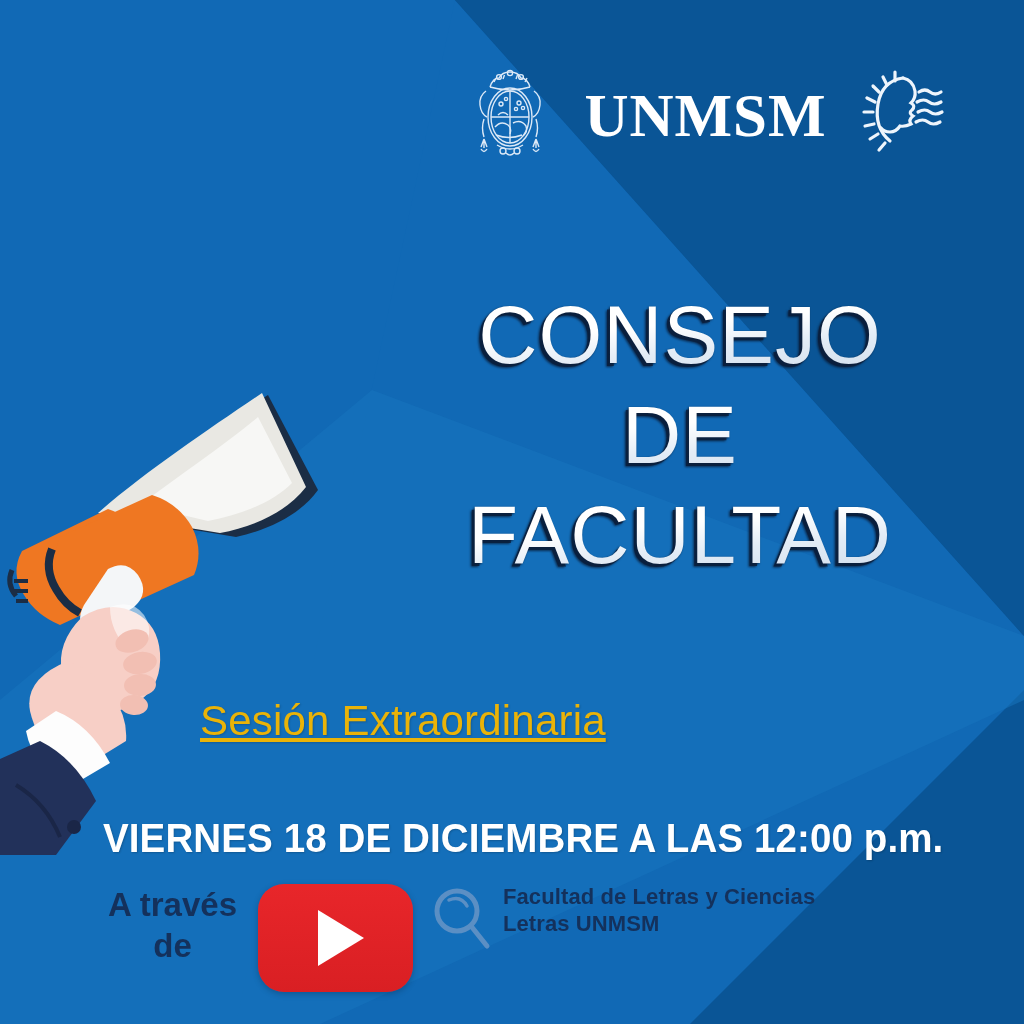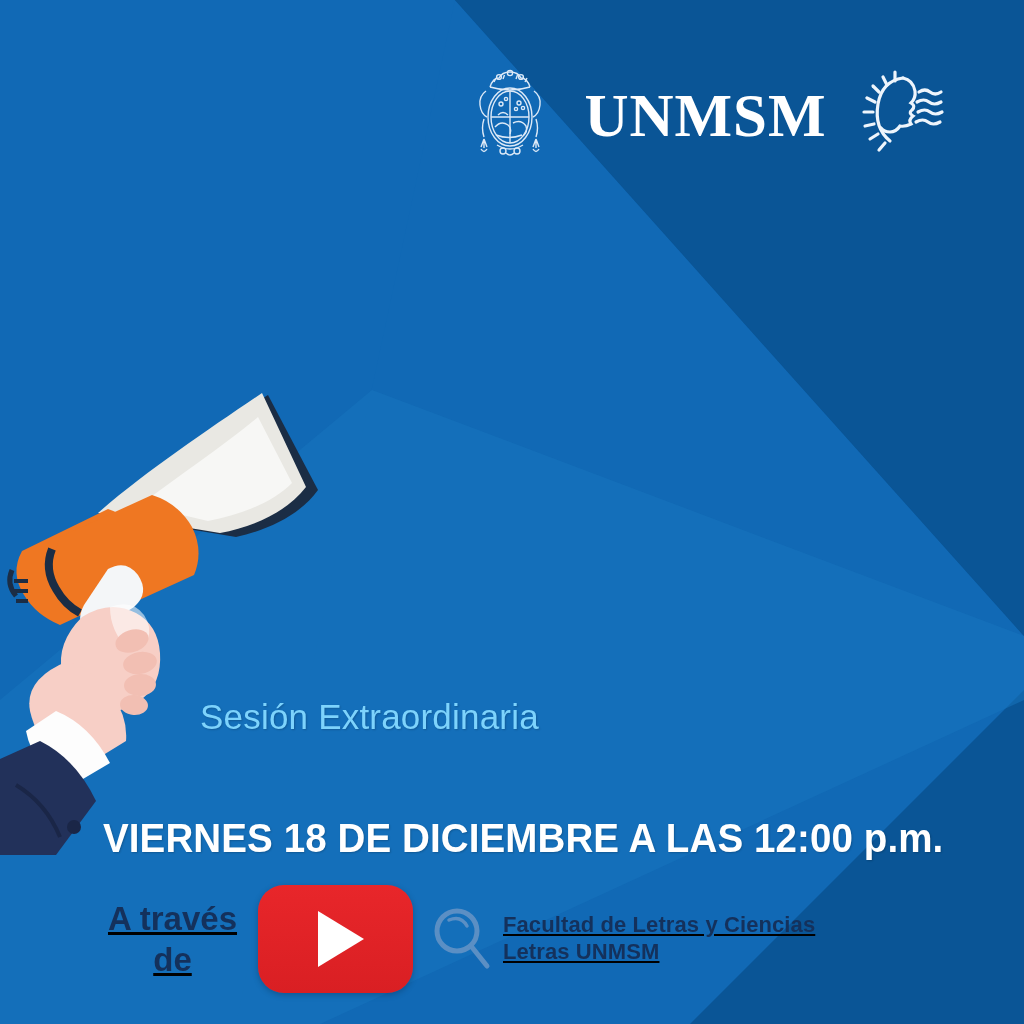--- a/index.html
+++ b/index.html
@@ -75,44 +75,45 @@
     background-clip:text;
     color:transparent;
     text-shadow:none;
     filter:drop-shadow(-3px 3px 0px rgba(10,30,60,.85)) drop-shadow(-1px 1px 1px rgba(8,24,50,.9));
     white-space:nowrap;
   }
 
   
   .sesion{
     position:absolute;left:200px;top:697px;
-    font-size:35px;
-    color:#7dd3fc;
+    font-size:42px;
+    color:#eab308;
     letter-spacing:.2px;
     text-shadow:1px 1px 2px rgba(0,0,0,.18);
     white-space:nowrap;
+    text-decoration:underline;
   }
 
   
   .date{
     position:absolute;left:103px;top:815px;
     font-size:41px;font-weight:bold;
     color:#ffffff;
     letter-spacing:.1px;
     transform:scaleX(.94);
     transform-origin:left center;
     white-space:nowrap;
     text-shadow:1px 1px 2px rgba(0,0,0,.2);
   }
 
   
   .footer{
     position:absolute;left:95px;top:884px;
     width:900px;height:110px;
-    display:flex;align-items:center;text-decoration:underline;
+    display:flex;align-items:flex-start;
   }
   .via{
     width:155px;
     font-size:33px;font-weight:bold;
     color:#14315c;
     line-height:1.25;
     text-align:center;
     flex:0 0 auto;
   }
   .via .l2{display:block;}
@@ -222,20 +223,25 @@
         <path d="M44 12 q10 2 12 13 q1 7 -4 12 q5 3 1 7 q-4 3 1 6 q-5 4 -2 8 q-6 3 -11 2 q-4 6 -10 6 q-6 0 -9 -4"></path>
 
         <path d="M60 26 q6 -4 11 0 q5 4 11 0"></path>
         <path d="M58 36 q7 -4 12 0 q5 4 12 0"></path>
         <path d="M59 46 q7 -4 12 0 q5 4 12 0"></path>
         <path d="M57 56 q7 -4 12 0 q5 4 12 0"></path>
       </g>
     </svg>
   </div>
 
+  <div class="title-block">
+    <div class="title-line">CONSEJO</div>
+    <div class="title-line">DE</div>
+    <div class="title-line">FACULTAD</div>
+  </div>
 
   <svg class="mega" viewBox="0 0 380 500">
 
     <path d="M104 160 C150 120 215 75 268 40 L318 135 C300 160 268 175 236 182 Z" fill="#1b2d45"></path>
     <path d="M98 158 C146 116 212 72 262 38 L306 132 C286 158 252 172 220 178 Z" fill="#e9e8e3"></path>
     <path d="M140 150 C180 120 224 90 258 62 L292 128 C272 148 240 160 208 166 Z" fill="#f7f7f5"></path>
 
     <g>
       <path d="M22 196 q-12 22 2 44 q12 20 36 30 l86 -40 q12 -24 -2 -48 q-12 -20 -36 -28 Z" fill="#ef7722"></path>
       <path d="M60 182 L152 140 q26 8 40 32 q12 24 2 48 l-92 42 q-26 -8 -40 -32 q-12 -24 -2 -48 Z" fill="#ef7722"></path>

